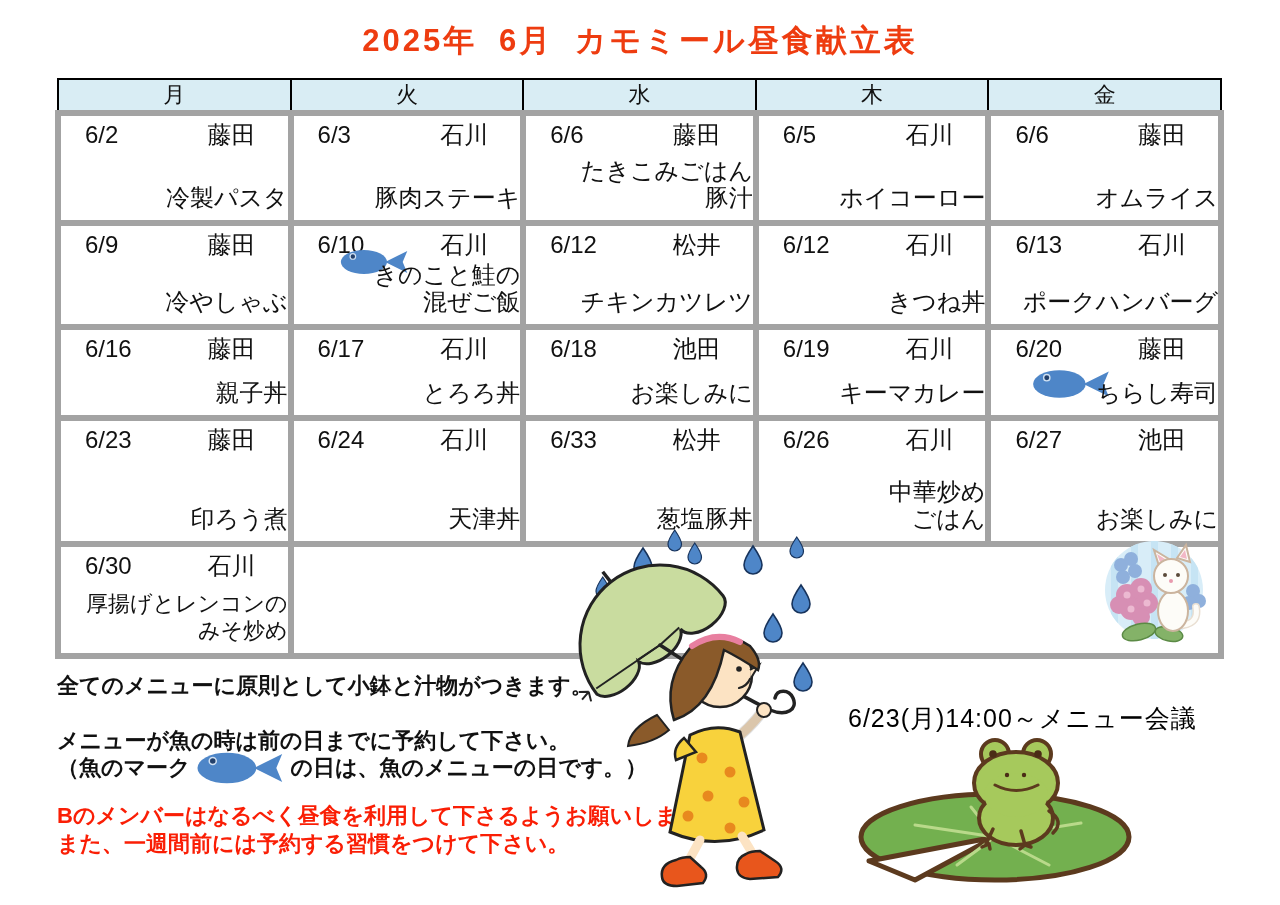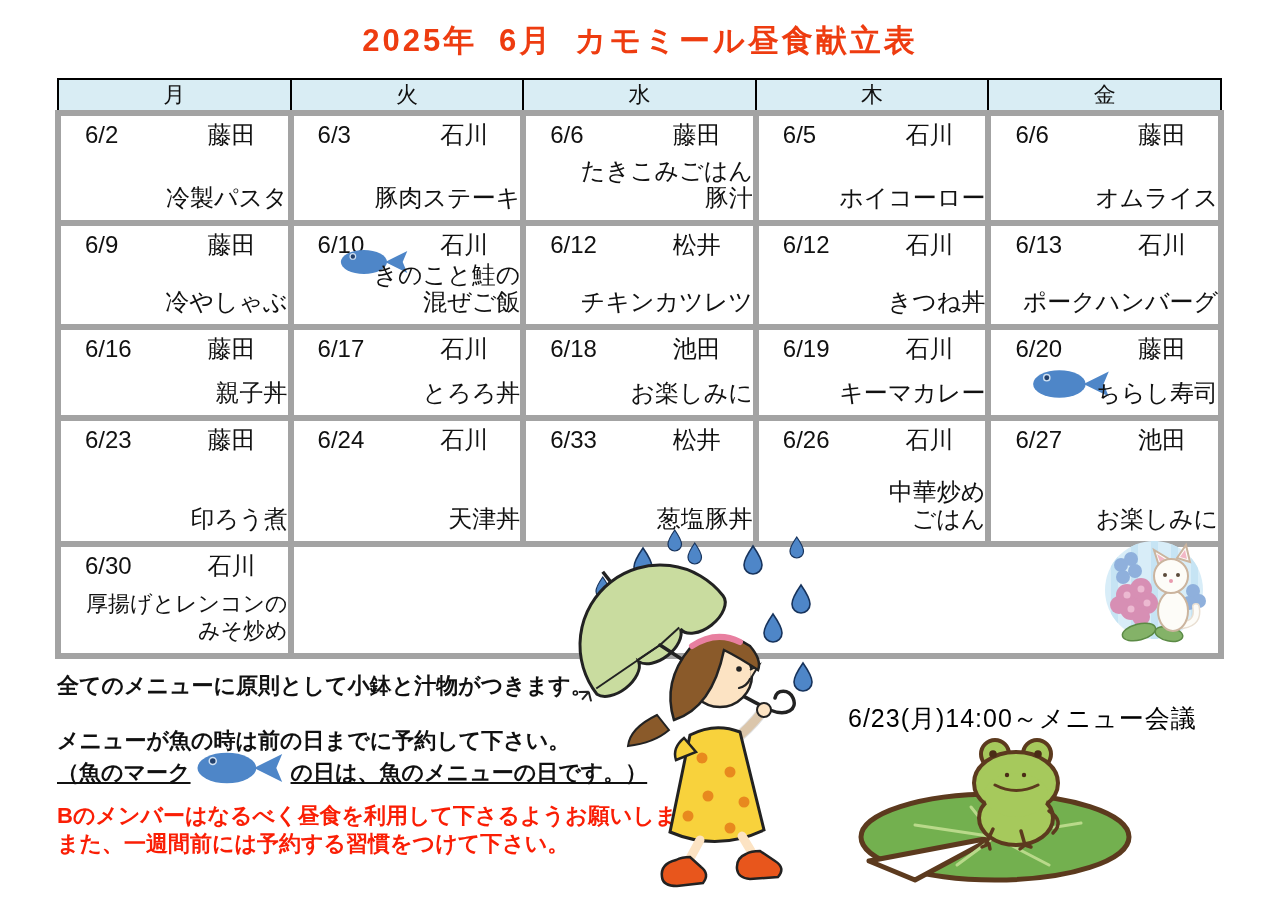--- a/index.html
+++ b/index.html
@@ -39,21 +39,21 @@
     position:absolute; left:0; right:0; bottom:9px;
     text-align:right; font-size:24px; line-height:27px; white-space:pre-line;
   }
   .cellfish { position:absolute; }
   .cellfish.f610 { left:45px; top:20px; width:72px; height:32px; }
   .cellfish.f620 { left:40px; top:36px; width:82px; height:36px; }
 
   .note { position:absolute; left:57px; font-weight:bold; font-size:22px; color:#111; }
   .note1 { top:671px; }
   .note2 { top:726px; }
-  .note3 { top:748px; display:flex; align-items:flex-end; gap:2px;text-decoration:underline; }
+  .note3 { top:748px; display:flex; align-items:center; gap:2px; }
   .rednote { position:absolute; left:57px; font-weight:bold; font-size:22px; color:#fa1e05; }
   .red1 { top:801px; }
   .red2 { top:829px; }
   .meeting {
     position:absolute; left:812px; top:702px;
     font-size:25px; color:#000000; letter-spacing:1px;margin-left:36px;
   }
   svg { display:block; }
   .abs { position:absolute; }
 </style>

